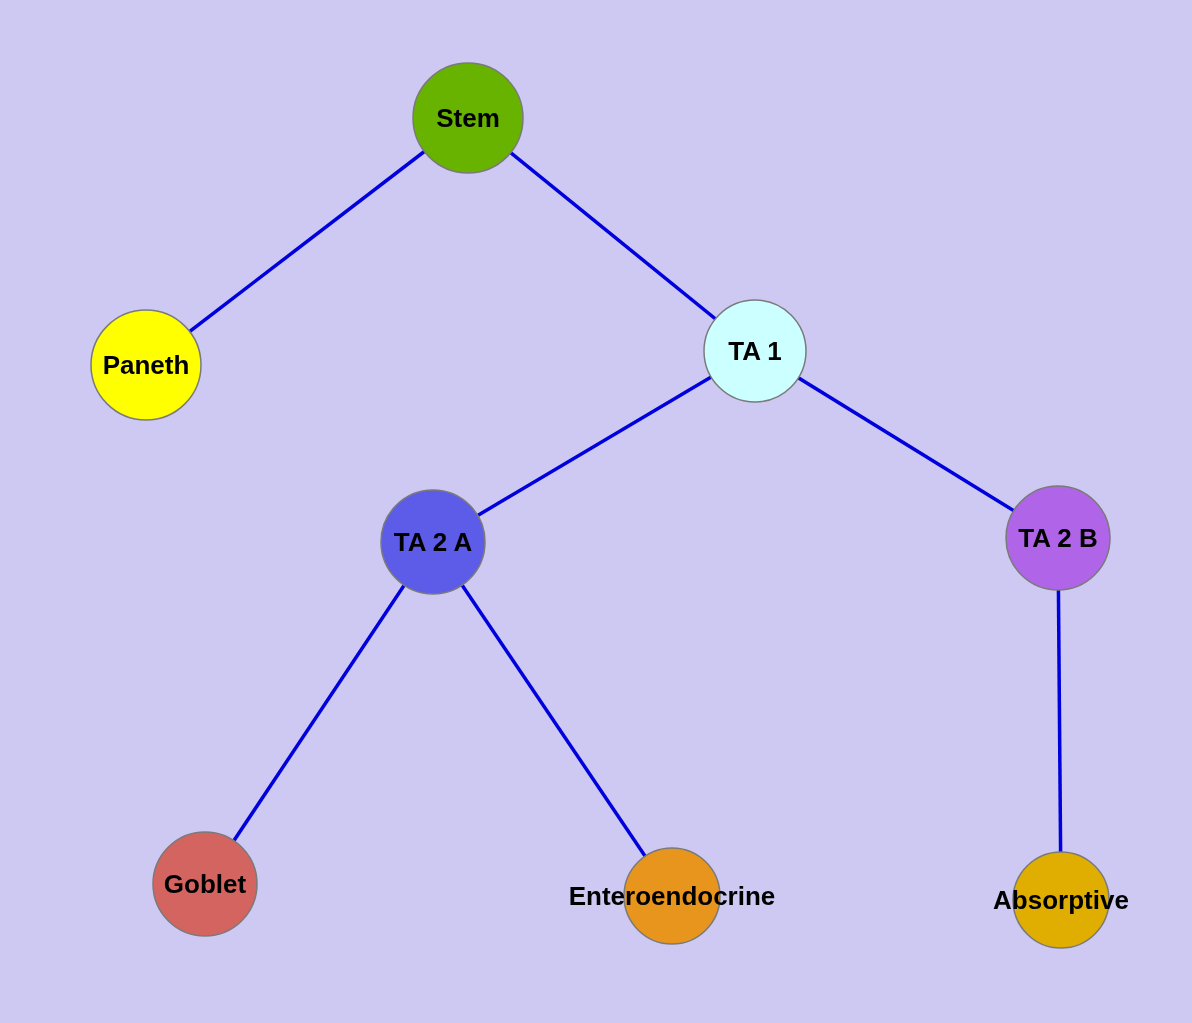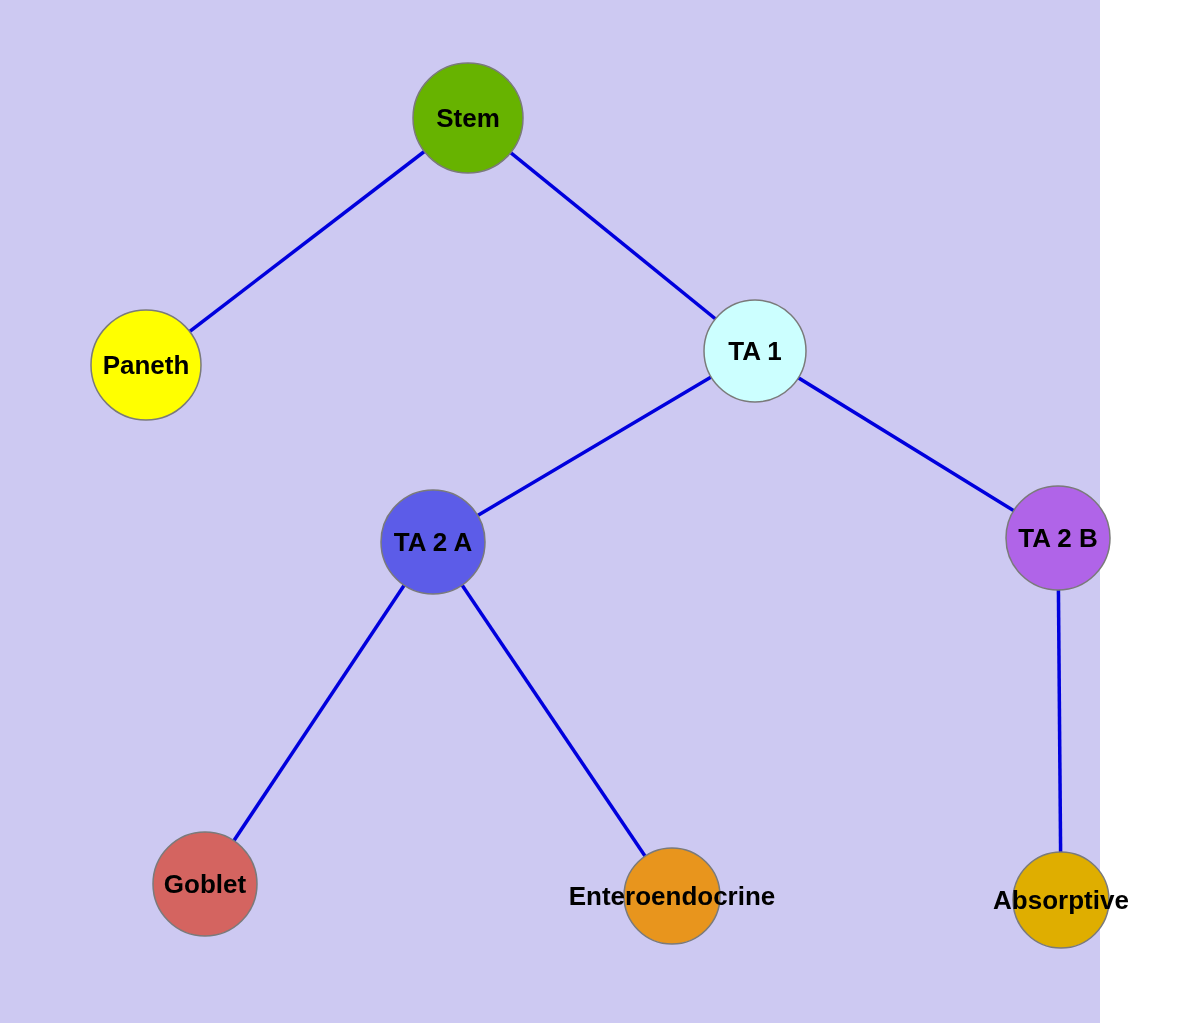--- a/index.html
+++ b/index.html
@@ -5,21 +5,21 @@
   html, body {
     margin: 0;
     padding: 0;
     width: 1192px;
     height: 1023px;
     overflow: hidden;
     font-family: "Liberation Sans", sans-serif;
   }
   #graph-canvas {
     position: relative;
-    width: 1100px;
+    width: 1192px;
     height: 1023px;
   }
   svg {
     display: block;
   }
   .node-label {
     font-family: "Liberation Sans", sans-serif;
     font-weight: bold;
     font-size: 26px;
     text-anchor: middle;

